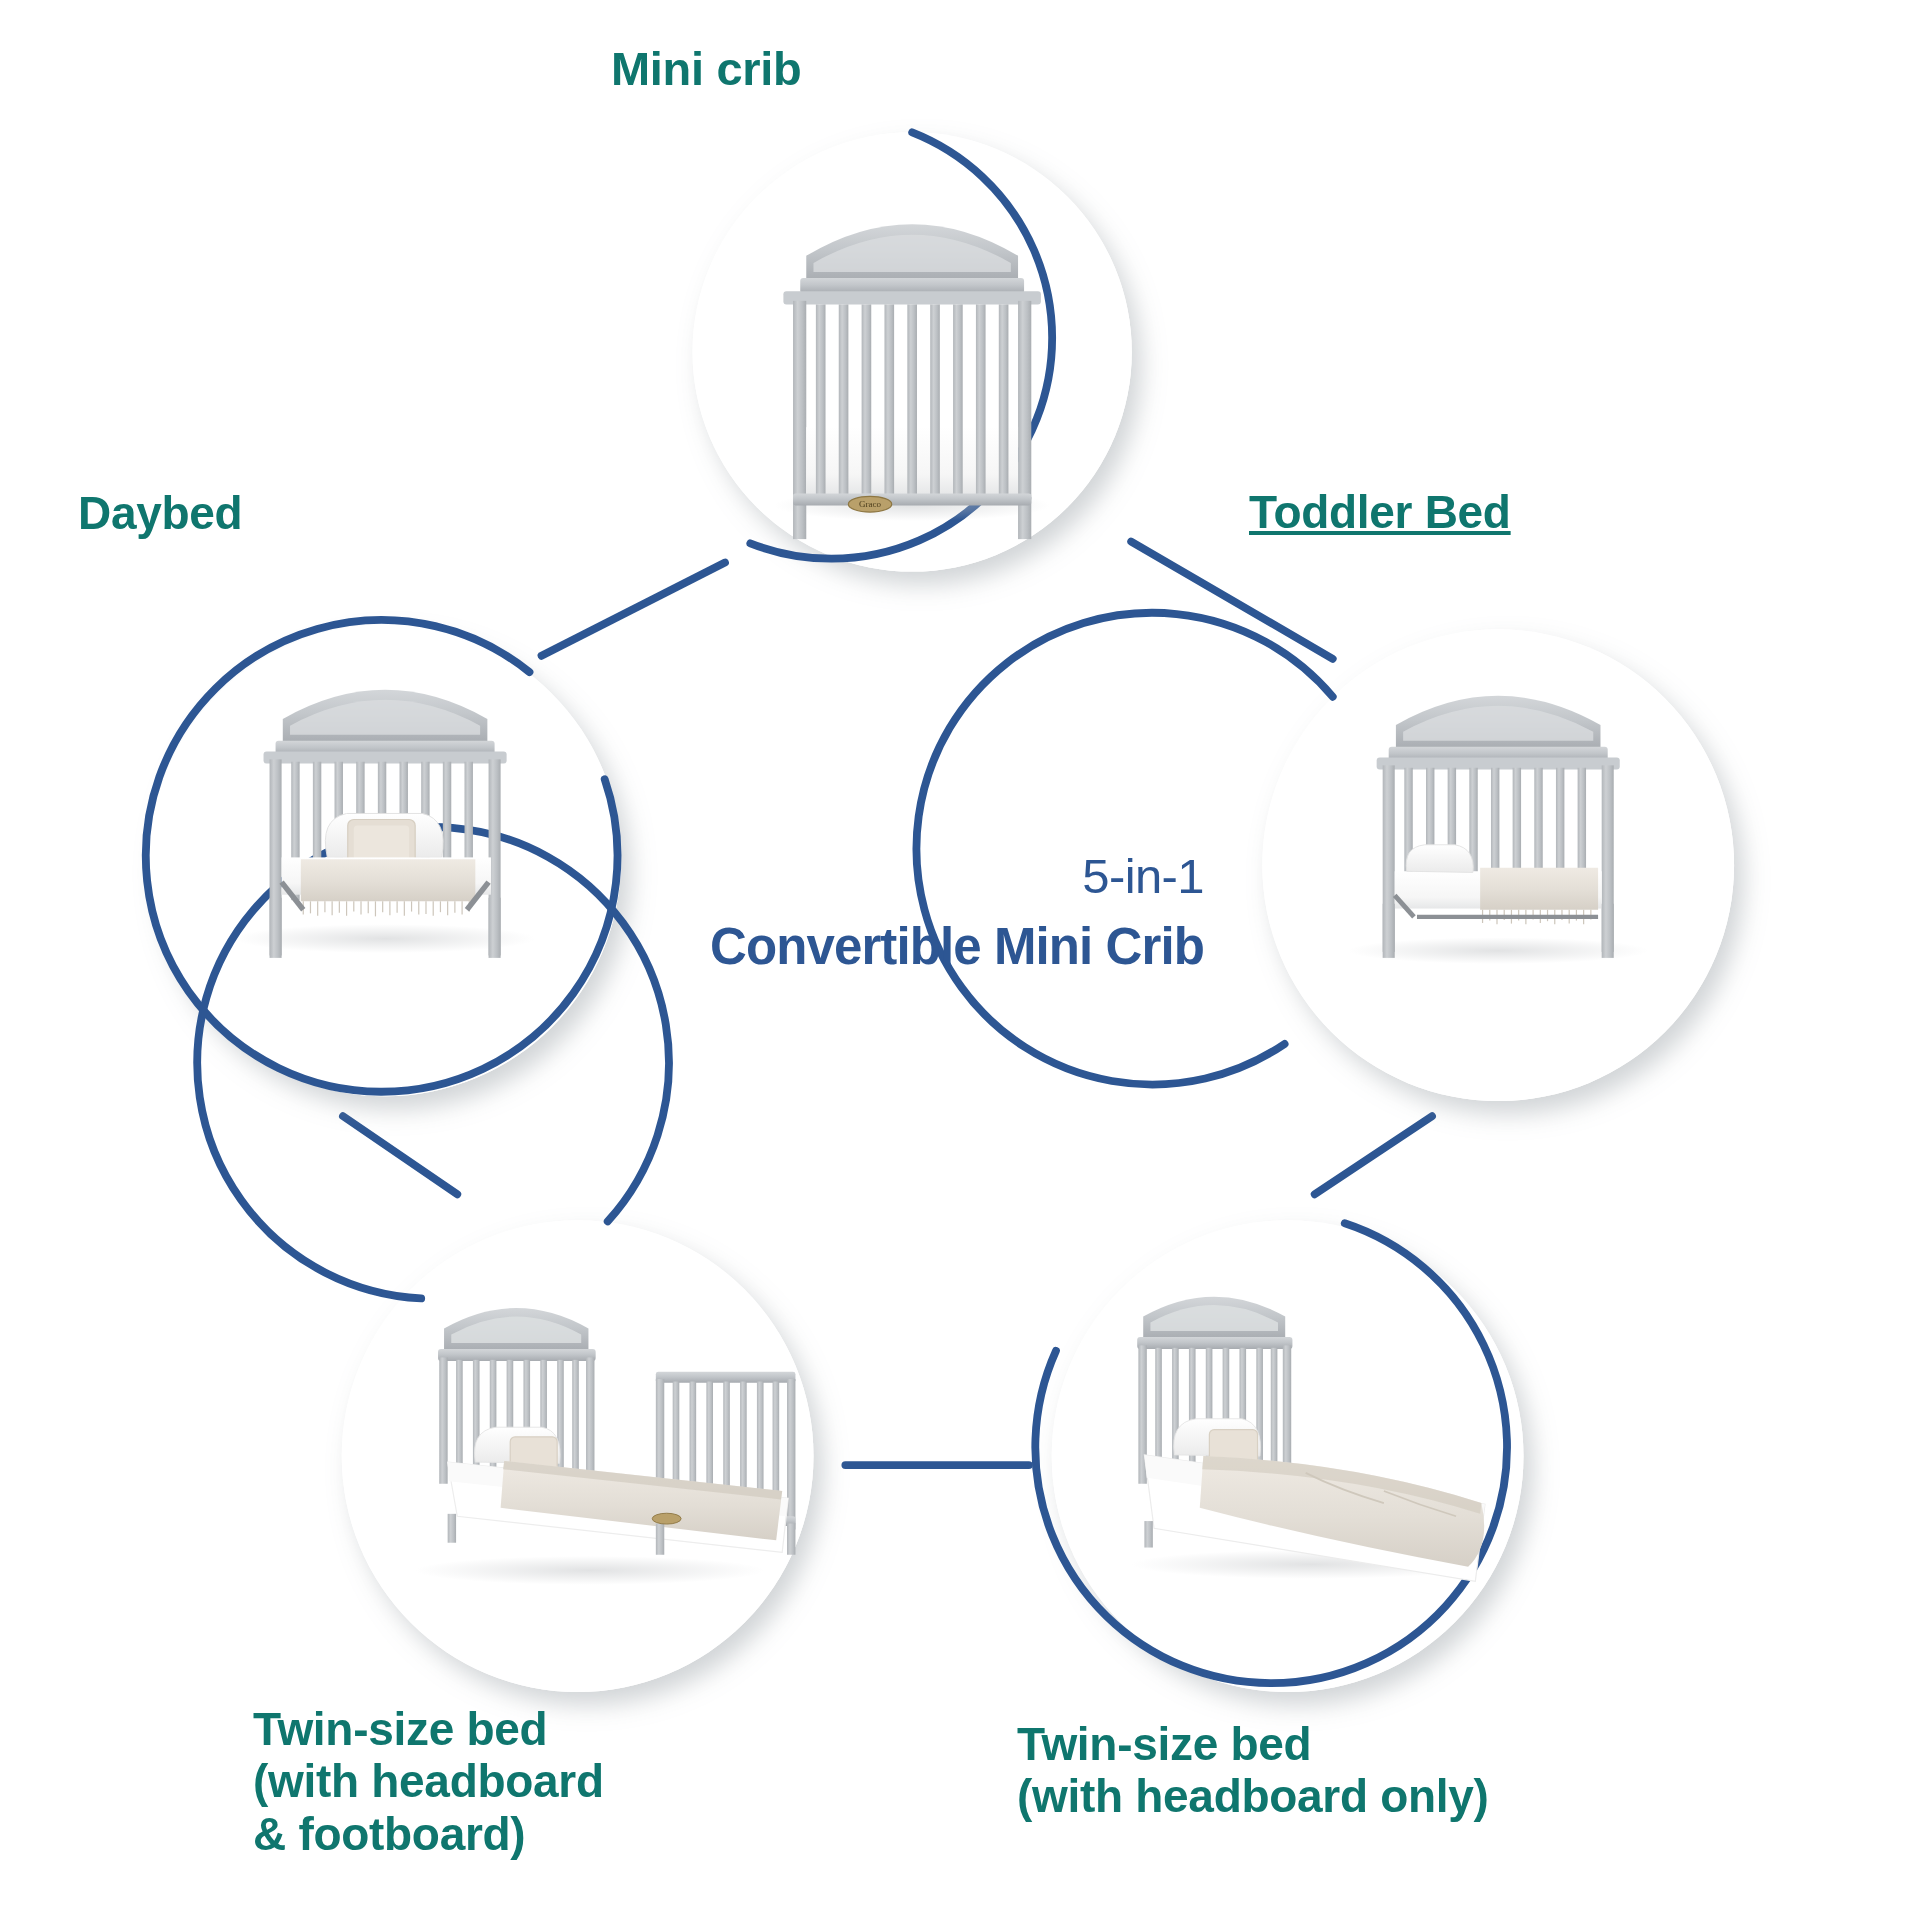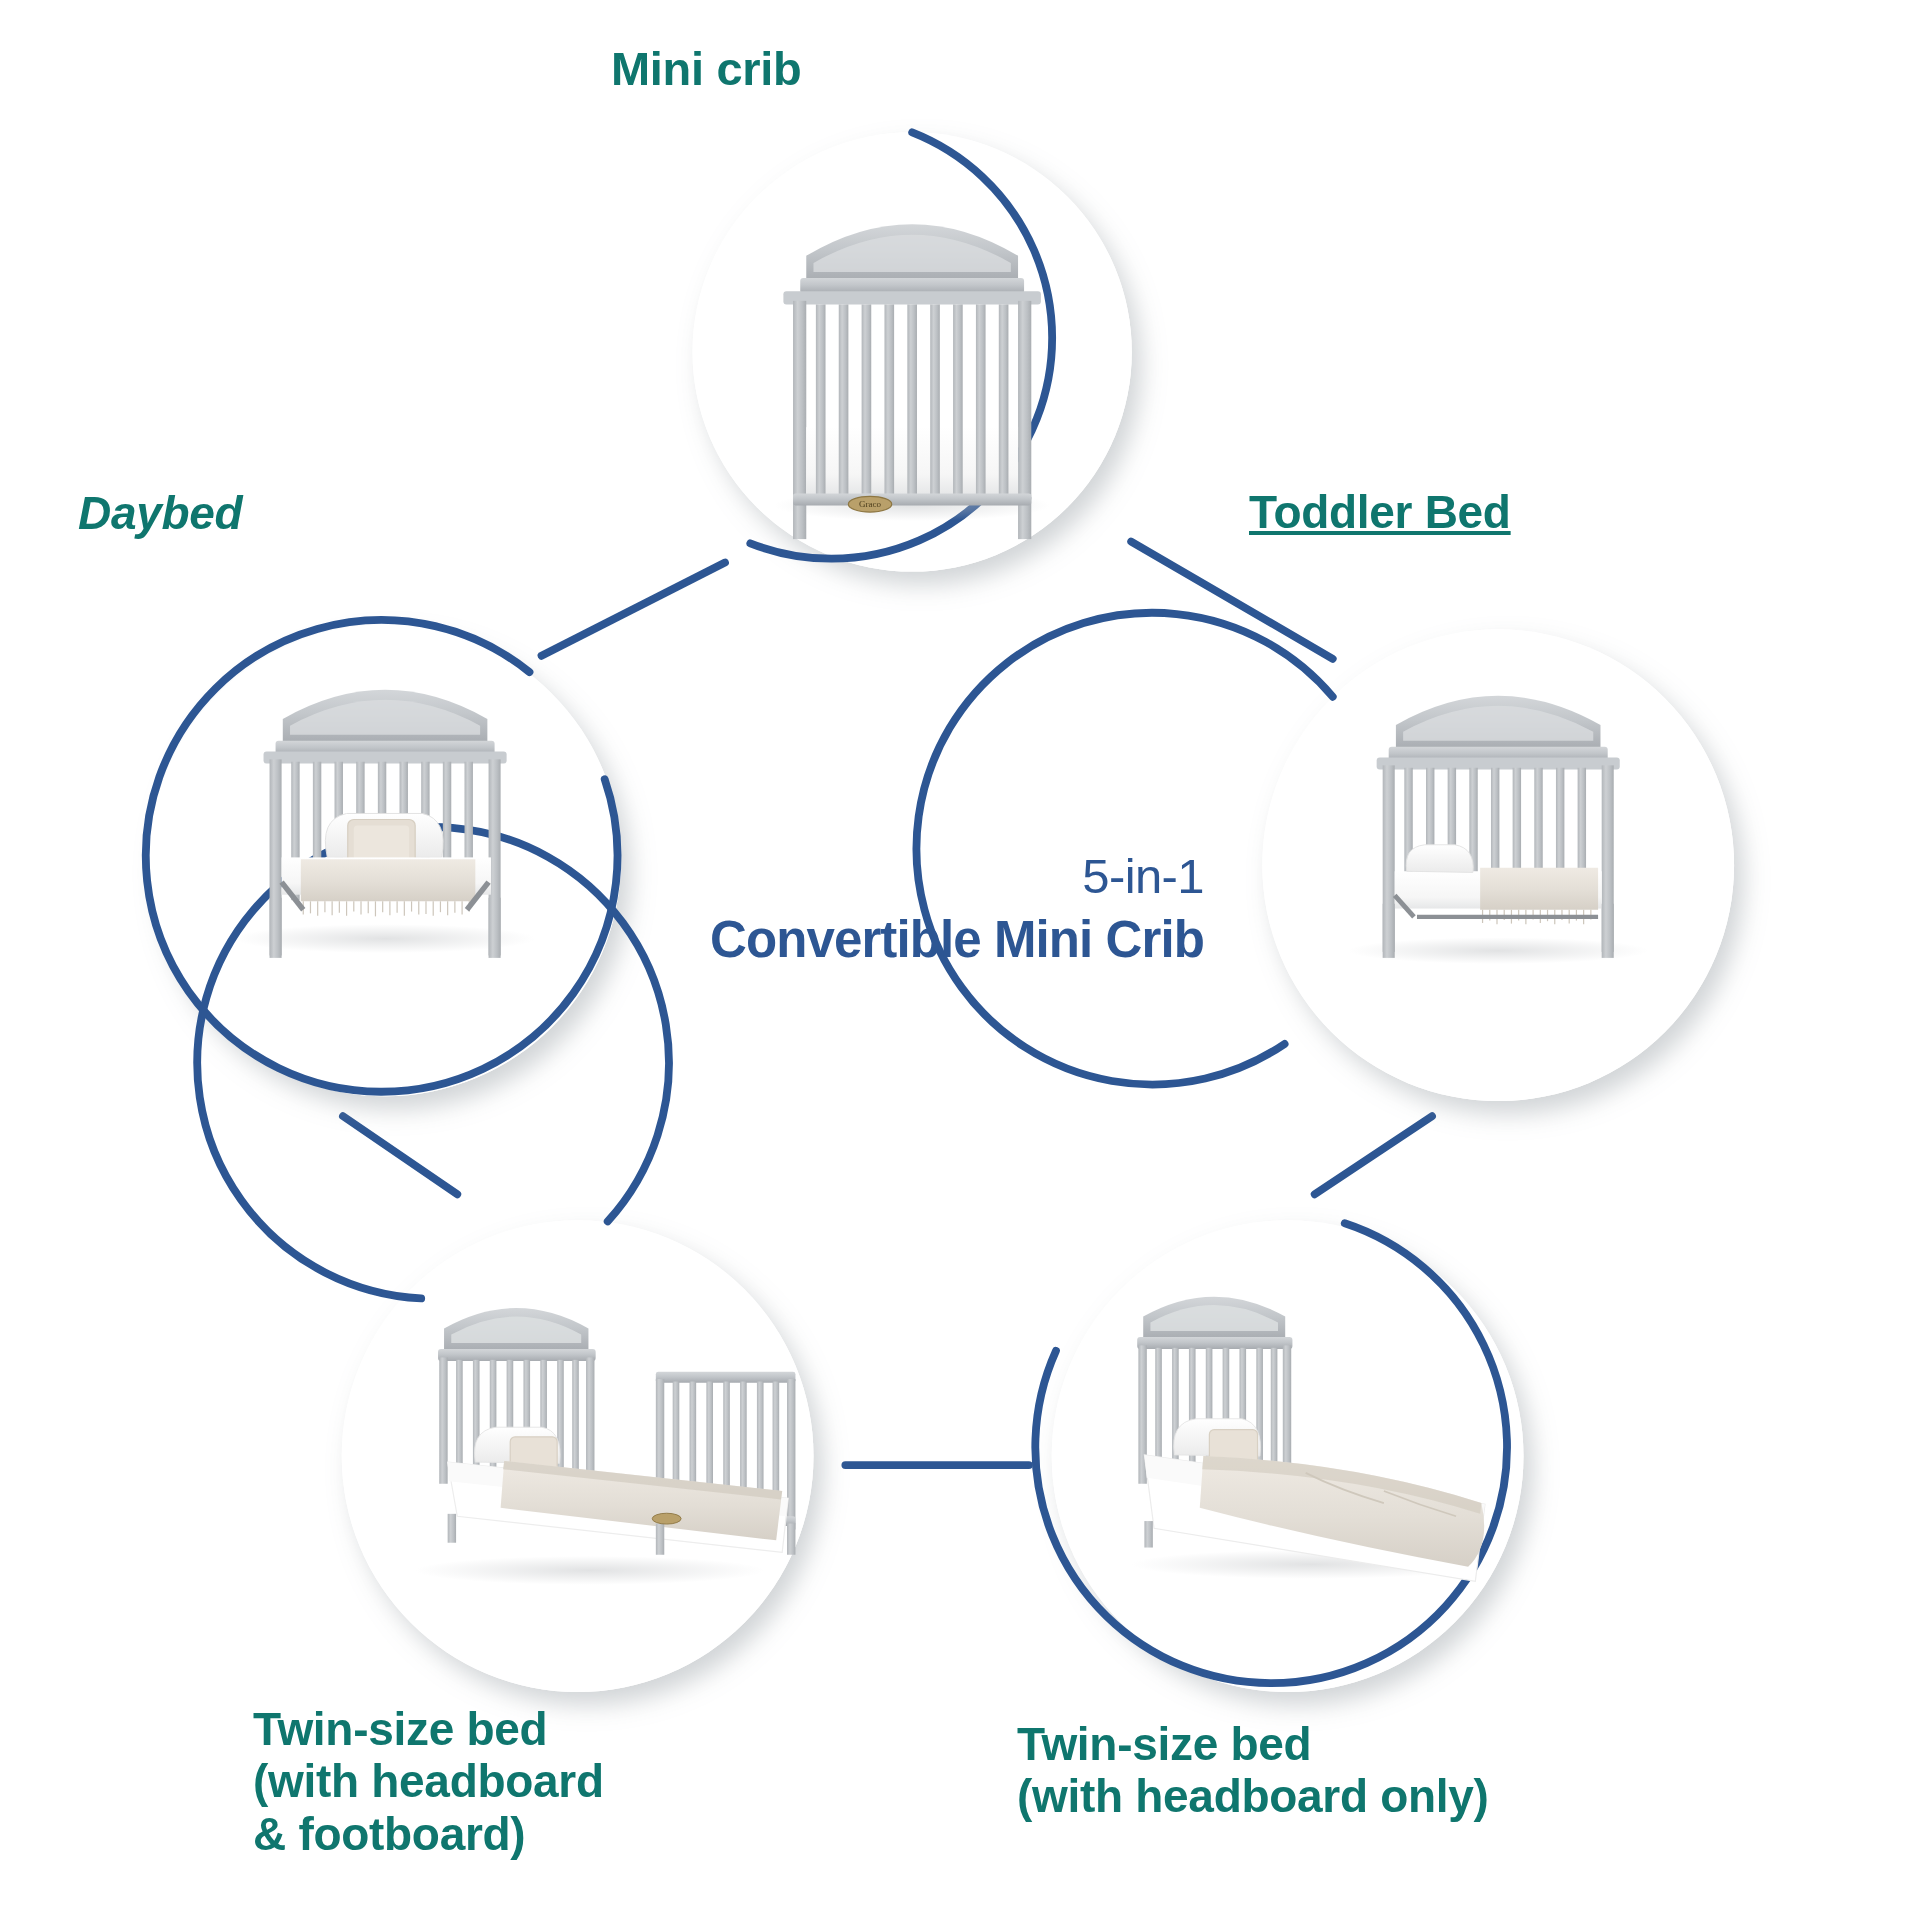--- a/index.html
+++ b/index.html
@@ -25,21 +25,21 @@
     position: absolute;
     color: #0f766e;
     font-weight: bold;
     text-align: left;
     line-height: 1.14;
     letter-spacing: -0.3px;
     white-space: pre-line;
     -webkit-font-smoothing: antialiased;
   }
   .label-top      { left: 611px;  top: 42px;   width: 602px; font-size: 47px; }
-  .label-left     { left: 78px;   top: 487px;  width: 457px;  font-size: 46px; font-style: italic; }
+  .label-left     { left: 78px;   top: 487px;  width: 457px;  font-size: 46px; }
   .label-right    { left: 1249px;  top: 486px;  width: 542px;  font-size: 46px; text-decoration: underline; }
   .label-bl       { left: 253px;   top: 1703px; width: 602px; font-size: 46px; }
   .label-br       { left: 1017px;  top: 1718px; width: 638px; font-size: 46px; }
 
   #center-title {
     position: absolute;
     left: 620px;
     top: 851px;
     width: 584px;
     text-align: right;
@@ -51,21 +51,21 @@
     font-weight: 400;
     letter-spacing: -0.6px;
     line-height: 1.05;
   }
   #center-title .line2 {
     display: block;
     font-size: 51px;
     font-weight: bold;
     letter-spacing: -0.9px;
     line-height: 1.12;
-    margin-top: 9px;
+    margin-top: 16px;
   }
 </style>
 </head>
 <body>
 
 <div id="stage">
 
   <svg id="svg-root" viewBox="0 0 3201 3201">
     <defs>
       <filter id="circShadow" x="-30%" y="-30%" width="160%" height="160%">

